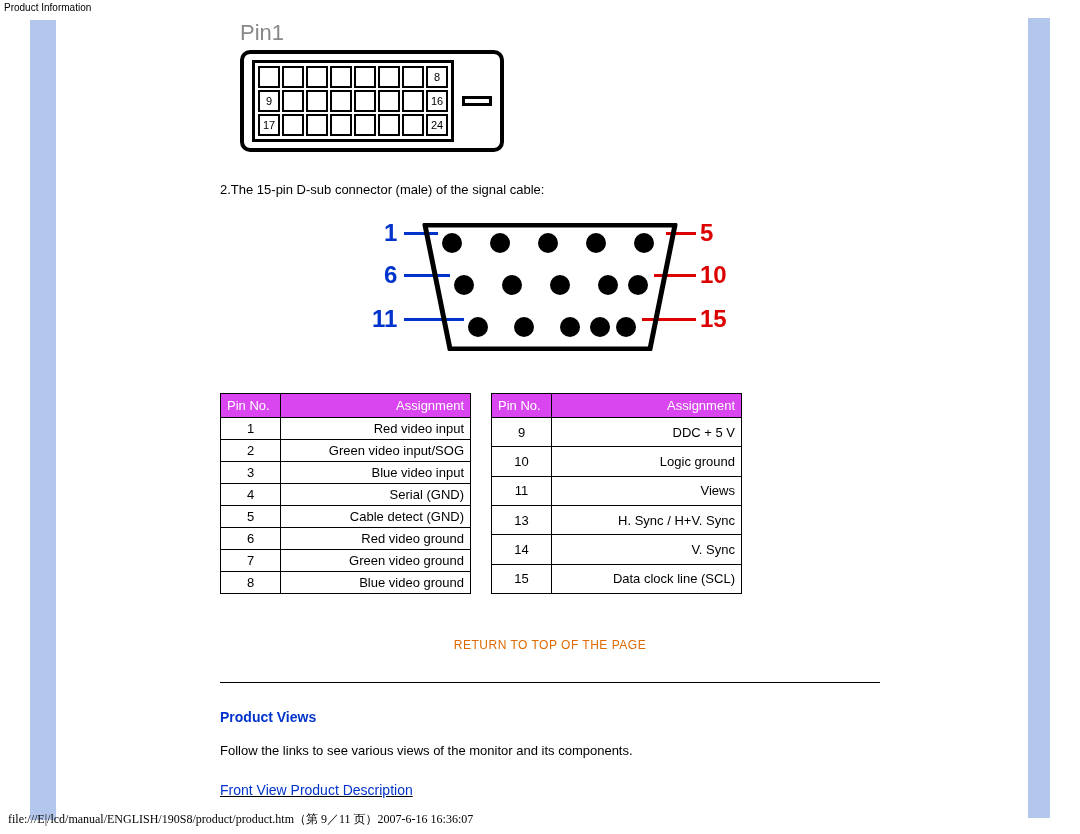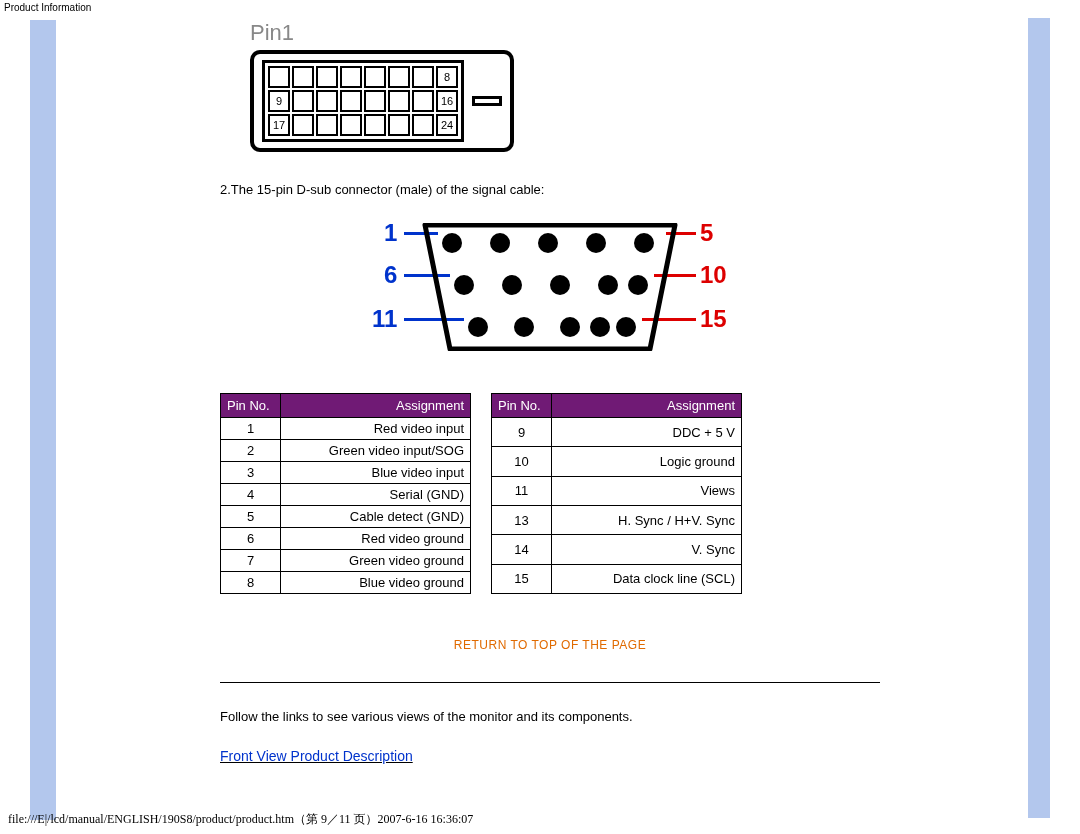--- a/index.html
+++ b/index.html
@@ -46,21 +46,21 @@
     background: #b3c7ed;
   }
   .content {
     position: absolute;
     left: 220px;
     top: 20px;
     width: 660px;
   }
 
   
-  .dvi-wrap { margin-bottom: 30px; margin-left:30px; }
+  .dvi-wrap { margin-bottom: 30px; margin-left:20px; }
   .dvi-label {
     font-size: 22px;
     color: #888;
     margin-bottom: 4px;
   }
   .dvi-body {
     border: 4px solid #000;
     border-radius: 10px;
     padding: 6px 8px;
     display: inline-block;
@@ -118,21 +118,21 @@
   .pin-table-wrap {
     display:flex;
     gap: 20px;
     margin-bottom: 44px;
   }
   table.pin-table {
     border-collapse: collapse;
     border: 1px solid #000;
   }
   table.pin-table th {
-    background: #701a75;
+    background: #d946ef;
     color:#fff;
     text-align:left;
     padding: 4px 6px;
     border: 1px solid #000;
     font-weight:normal;
     font-size:13px;
   }
   table.pin-table td {
     border: 1px solid #000;
     padding: 3px 6px;
@@ -327,19 +327,20 @@
               <td class="assign">Data clock line (SCL)</td>
             </tr>
         </tbody>
       </table>
     </div>
 
     <div class="return-link"><a>RETURN TO TOP OF THE PAGE</a></div>
 
     <hr class="sep">
 
+    <div class="section-h">Product Views</div>
     <div class="section-body">Follow the links to see various views of the monitor and its components.</div>
     <div class="link-line"><a>Front View Product Description</a></div>
 
   </div>
 
   <div class="footer-text">file:///E|/lcd/manual/ENGLISH/190S8/product/product.htm（第 9／11 页）2007-6-16 16:36:07</div>
 </div>
 
 </body></html>

